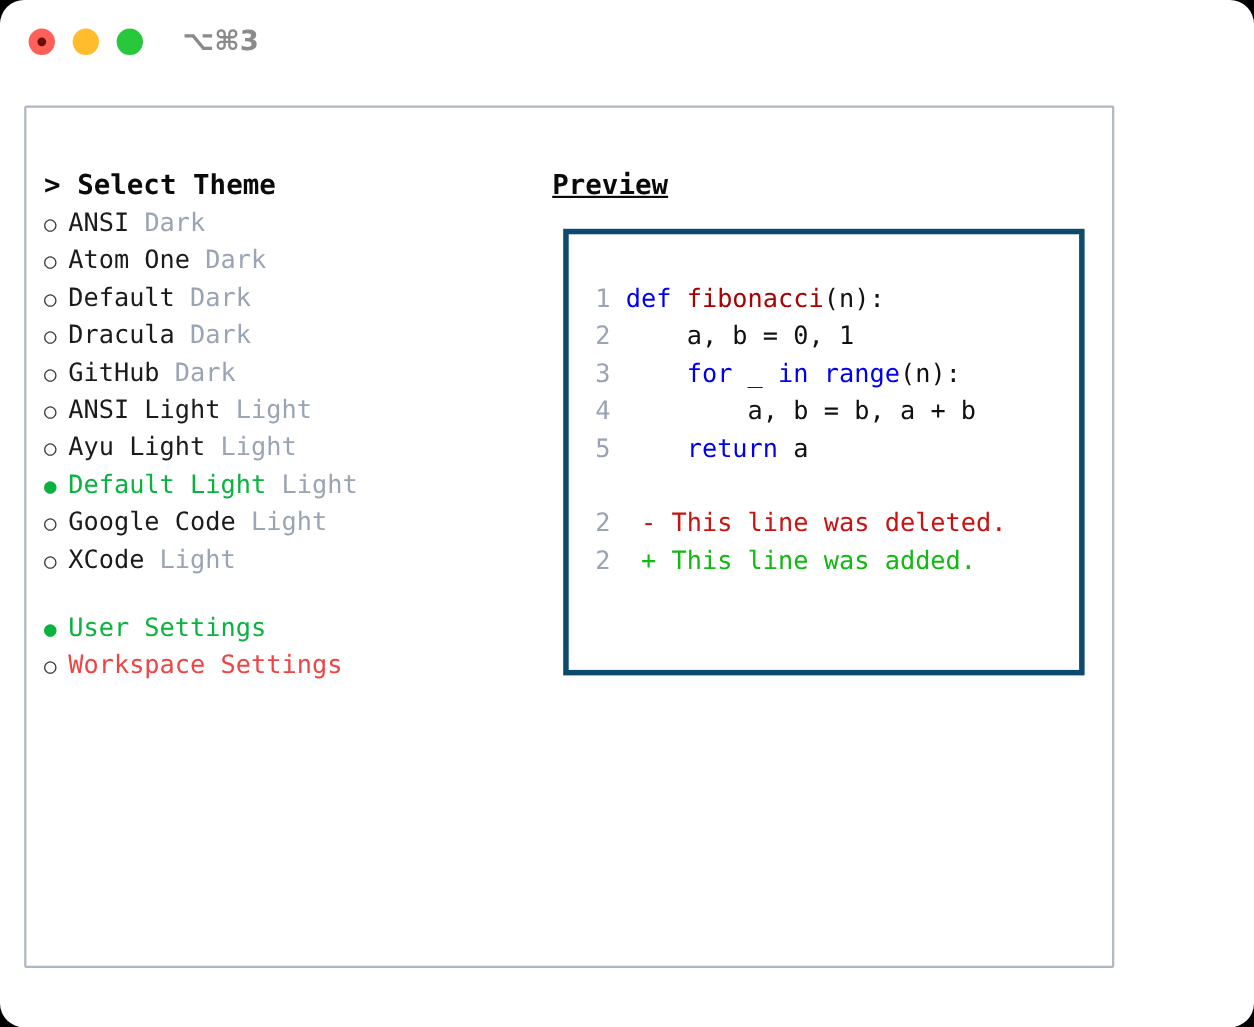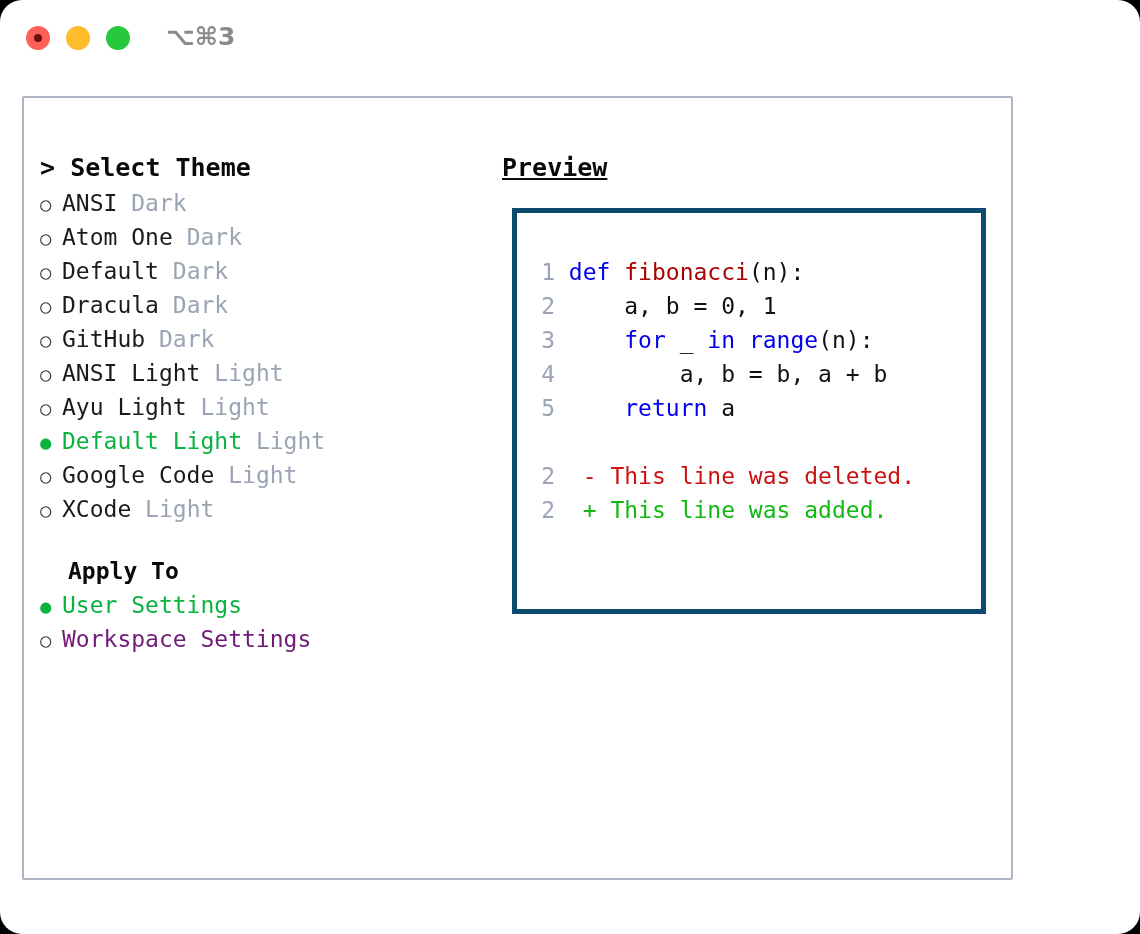--- a/index.html
+++ b/index.html
@@ -123,21 +123,21 @@
   #apply-to-block { margin-top: 28px; }
   #apply-to-header {
     height: 34px;
     line-height: 34px;
     font-size: 23px;
     font-weight: bold;
     color: #0a0a0a;
     padding-left: 28px;
     white-space: pre;
   }
-  .apply-name { color: #701a75; }
+  .apply-name { color: #ef4444; }
   .apply-name.selected { color: #0ab33f; }
 
   #hint-block {
     margin-top: 30px;
     font-size: 23px;
     line-height: 34px;
     color: #9aa4b4;
     width: 400px;
     white-space: pre-wrap;
   }
@@ -224,21 +224,20 @@
           <div class="list-row"><span class="bullet bullet-empty"></span><span class="theme-name">Dracula</span><span> </span><span class="theme-kind">Dark</span></div>
           <div class="list-row"><span class="bullet bullet-empty"></span><span class="theme-name">GitHub</span><span> </span><span class="theme-kind">Dark</span></div>
           <div class="list-row"><span class="bullet bullet-empty"></span><span class="theme-name">ANSI Light</span><span> </span><span class="theme-kind">Light</span></div>
           <div class="list-row"><span class="bullet bullet-empty"></span><span class="theme-name">Ayu Light</span><span> </span><span class="theme-kind">Light</span></div>
           <div class="list-row"><span class="bullet bullet-filled"></span><span class="theme-name selected">Default Light</span><span> </span><span class="theme-kind">Light</span></div>
           <div class="list-row"><span class="bullet bullet-empty"></span><span class="theme-name">Google Code</span><span> </span><span class="theme-kind">Light</span></div>
           <div class="list-row"><span class="bullet bullet-empty"></span><span class="theme-name">XCode</span><span> </span><span class="theme-kind">Light</span></div>
         </div>
 
       <div id="apply-to-block">
-        <div id="apply-to-header">Apply To</div>
         <div id="apply-to-list">
             <div class="list-row"><span class="bullet bullet-filled"></span><span class="apply-name selected">User Settings</span></div>
             <div class="list-row"><span class="bullet bullet-empty"></span><span class="apply-name">Workspace Settings</span></div>
           </div>
       </div>
 
     </div>
 
     <div id="preview-column">
       <div id="preview-title">Preview</div>

